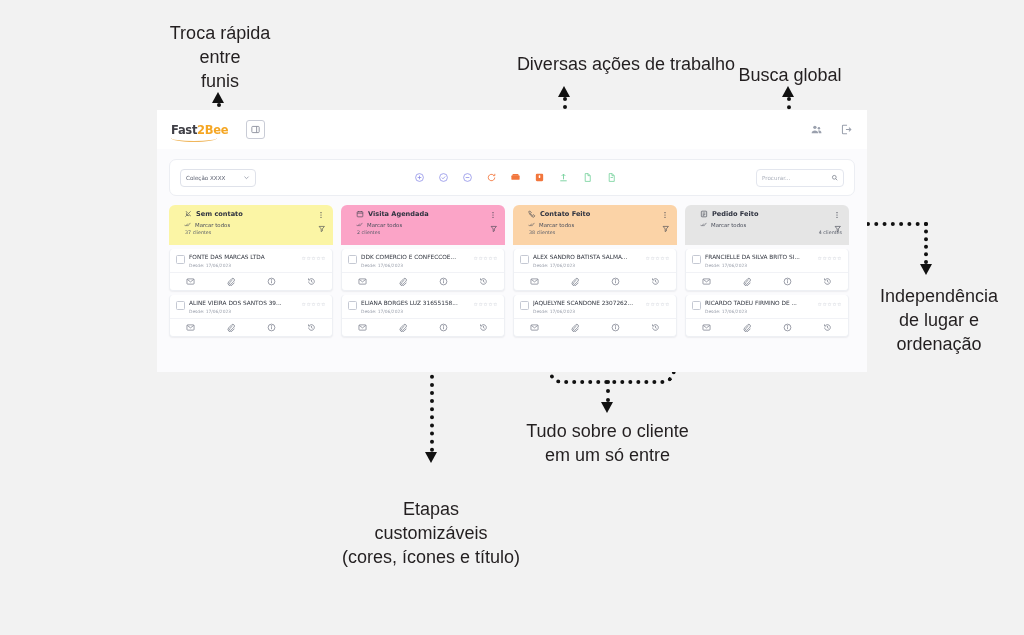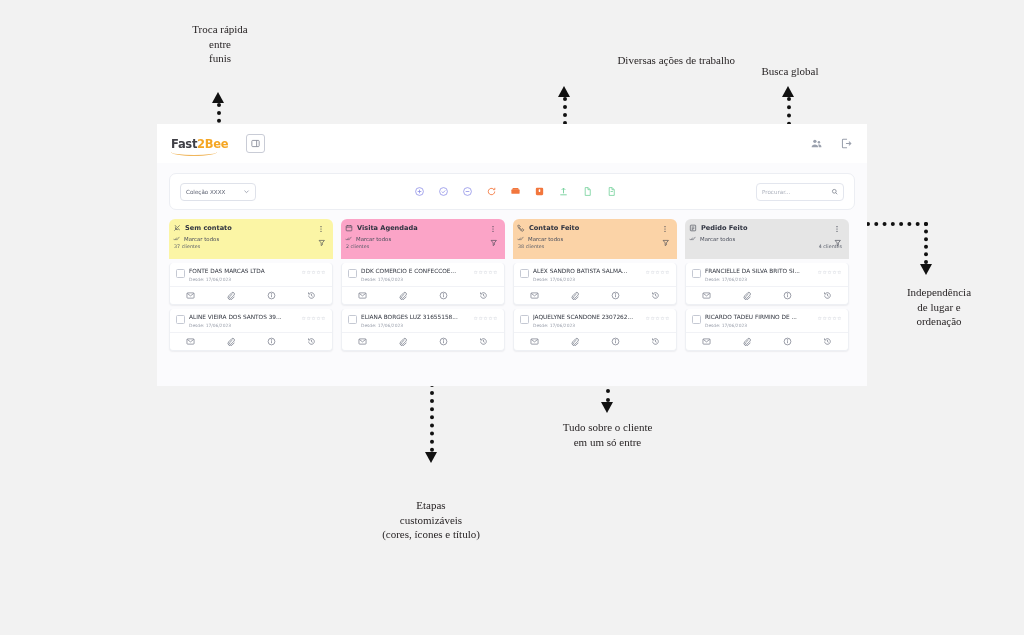--- a/index.html
+++ b/index.html
@@ -12,25 +12,25 @@
     background: #f2f2f2;
     font-family: "DejaVu Sans", "Liberation Sans", sans-serif;
     position: relative;
     overflow: hidden;
   }
 
   
   .anno {
     position: absolute;
     color: #231f20;
-    font-size: 11px;
+    font-size: 18px;
     line-height: 1.32;
     text-align: center;
     white-space: pre-line;
-    font-family: Liberation Serif, serif;
+    font-family: Liberation Sans, sans-serif;
   }
   #anno-funis   { left: 135px; top: 22px;  width: 170px; }
   #anno-acoes   { left: 395px; top: 53px;  width: 340px; text-align: right; }
   #anno-busca   { left: 700px; top: 53px;  width: 180px; margin-top: 11px; }
   #anno-indep   { left: 855px; top: 285px; width: 168px; }
   #anno-cliente { left: 490px; top: 420px; width: 235px; }
   #anno-etapas  { left: 315px; top: 498px; width: 232px; }
 
   
   .dot-v {
@@ -67,21 +67,21 @@
     position: absolute;
     border: 4px dotted #111;
     border-top: none;
     border-radius: 0 0 14px 14px;
   }
 
   
   #app {
     position: absolute;
     left: 157px;
-    top: 124px;
+    top: 110px;
     width: 710px;
     height: 262px;
     background: #fbfbfd;
     overflow: hidden;
   }
   #app-header {
     height: 39px;
     background: #ffffff;
     display: flex;
     align-items: center;
@@ -173,21 +173,21 @@
   
   #board {
     margin: 9px 12px 0 12px;
     display: flex;
     gap: 8px;
   }
   .col { width: 164px; }
   .col-head {
     height: 40px;
     border-radius: 6px 6px 0 0;
-    padding: 5px 7px 0 4px;
+    padding: 5px 7px 0 15px;
     box-sizing: border-box;
     position: relative;
   }
   .col-head .title-row {
     display: flex; align-items: center; gap: 4px;
   }
   .col-head .ctitle {
     font-size: 6.6px;
     font-weight: bold;
     color: #2f3340;

